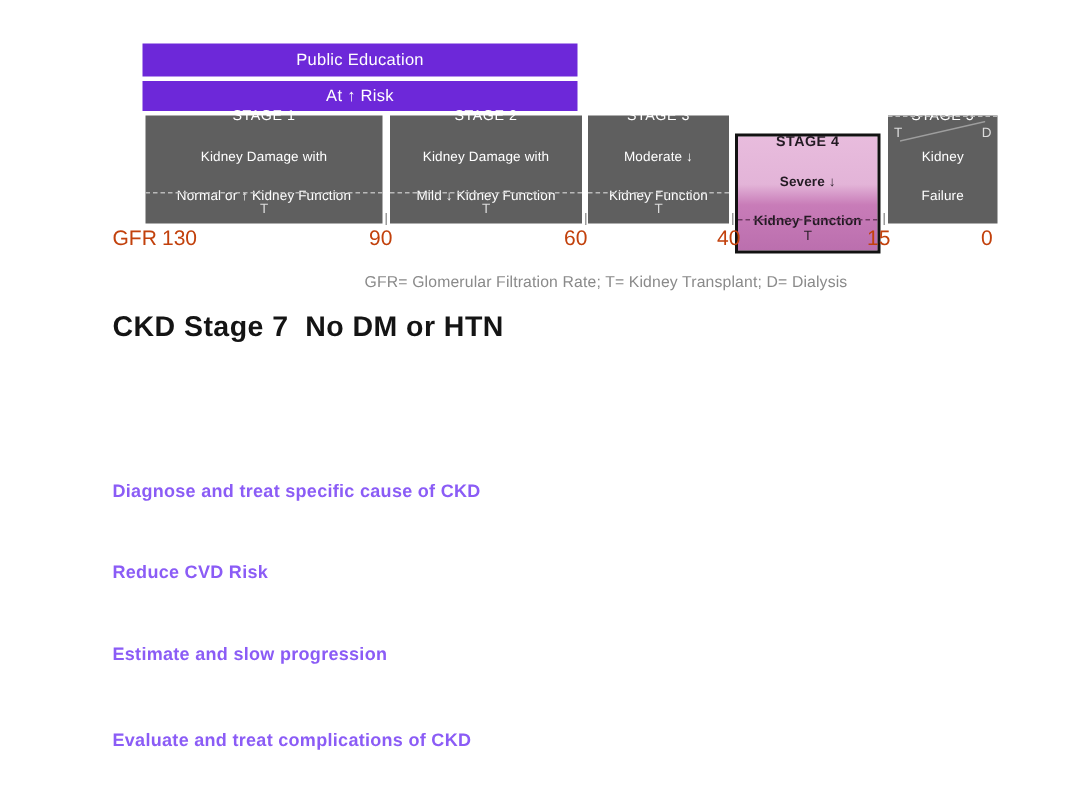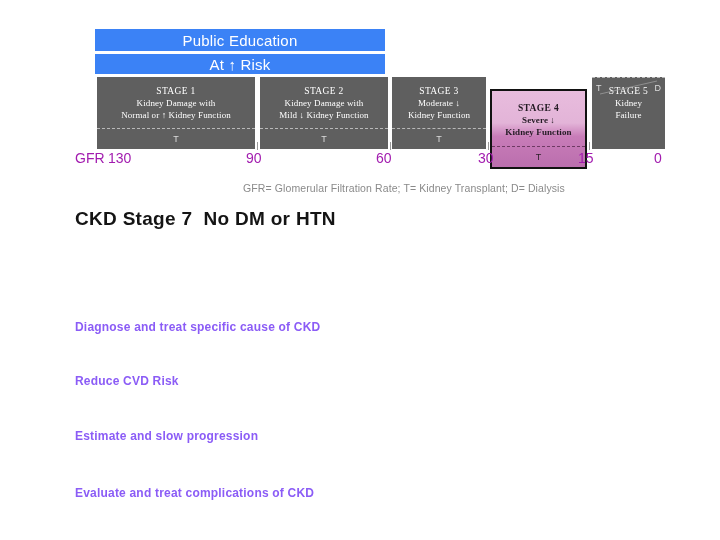--- a/index.html
+++ b/index.html
@@ -6,36 +6,36 @@
   body{
     width:720px;height:540px;background:#ffffff;
     font-family:"Liberation Sans",sans-serif;
     position:relative;overflow:hidden;
   }
 
   
   #ckd-diagram{position:absolute;left:0;top:0;width:720px;height:205px;}
 
   .band{
-    position:absolute;background:#3b82f6;color:#ffffff;
-    font-size:15px;letter-spacing:.2px;
+    position:absolute;background:#6d28d9;color:#ffffff;
+    font-size:11px;letter-spacing:.2px;
     display:flex;align-items:center;justify-content:center;
     box-sizing:border-box;
   }
   #band-public-education{left:95px;top:29px;width:290px;height:22px;}
   #band-at-risk{left:95px;top:54px;width:290px;height:20px;}
 
   .stage-box{
     position:absolute;top:77px;height:72px;background:#5f5f5f;
     box-sizing:border-box;color:#ffffff;
   }
   .stage-body{
     position:absolute;left:0;right:0;top:0;height:52px;
     display:flex;flex-direction:column;align-items:center;
-    justify-content:center;gap:2px;font-family:Liberation Serif, serif;
+    justify-content:center;gap:16px;
   }
   .stage-title{font-size:9.5px;letter-spacing:.35px;}
   .stage-line{font-size:9px;letter-spacing:.1px;white-space:nowrap;}
   .stage-foot{
     position:absolute;left:0;right:0;bottom:0;height:20px;
     border-top:1px dashed #b9b9b9;
     display:flex;align-items:center;justify-content:center;
     font-size:9px;color:#dcdcdc;
   }
   .stage-foot.split{justify-content:space-between;padding:0 4px;position:relative;}
@@ -54,21 +54,21 @@
   }
   #stage-4 .stage-body{top:2px;height:54px;color:#231a23;}
   #stage-4 .stage-title{font-weight:bold;}
   #stage-4 .stage-line{font-weight:bold;}
   #stage-4 .stage-foot{border-top:1px dashed #6e3a63;color:#2a1f28;height:20px;}
   #stage-5{left:592px;width:73px;}
 
   
   #gfr-scale{position:absolute;left:0;top:150px;width:720px;height:22px;}
   .gfr-label{
-    position:absolute;top:0;font-size:14px;color:#a21caf;
+    position:absolute;top:0;font-size:14px;color:#c2410c;
     white-space:nowrap;font-family:"Liberation Sans",sans-serif;
   }
   .tick{position:absolute;top:-8px;width:1px;height:8px;background:#9a9a9a;}
 
   #diagram-caption{
     position:absolute;left:0;top:182px;width:720px;text-align:center;
     font-size:10.5px;color:#8a8a8a;letter-spacing:.1px;padding-left:44px;
   }
 
   
@@ -164,21 +164,21 @@
   <div id="gfr-scale">
     <div class="tick" style="left:257px;"></div>
     <div class="tick" style="left:390px;"></div>
     <div class="tick" style="left:488px;"></div>
     <div class="tick" style="left:589px;"></div>
 
     <span class="gfr-label" style="left:75px;">GFR</span>
     <span class="gfr-label" style="left:108px;text-align:center;">130</span>
     <span class="gfr-label" style="left:246px;">90</span>
     <span class="gfr-label" style="left:376px;">60</span>
-    <span class="gfr-label" style="left:478px;">30</span>
+    <span class="gfr-label" style="left:478px;">40</span>
     <span class="gfr-label" style="left:578px;">15</span>
     <span class="gfr-label" style="left:654px;">0</span>
   </div>
 
   <div id="diagram-caption">GFR= Glomerular Filtration Rate; T= Kidney Transplant; D= Dialysis</div>
 </div>
 
 <div id="slide-title">CKD Stage 7  No DM or HTN</div>
 
 <div class="bullet-line" id="bullet-0">Diagnose and treat specific cause of CKD</div>

